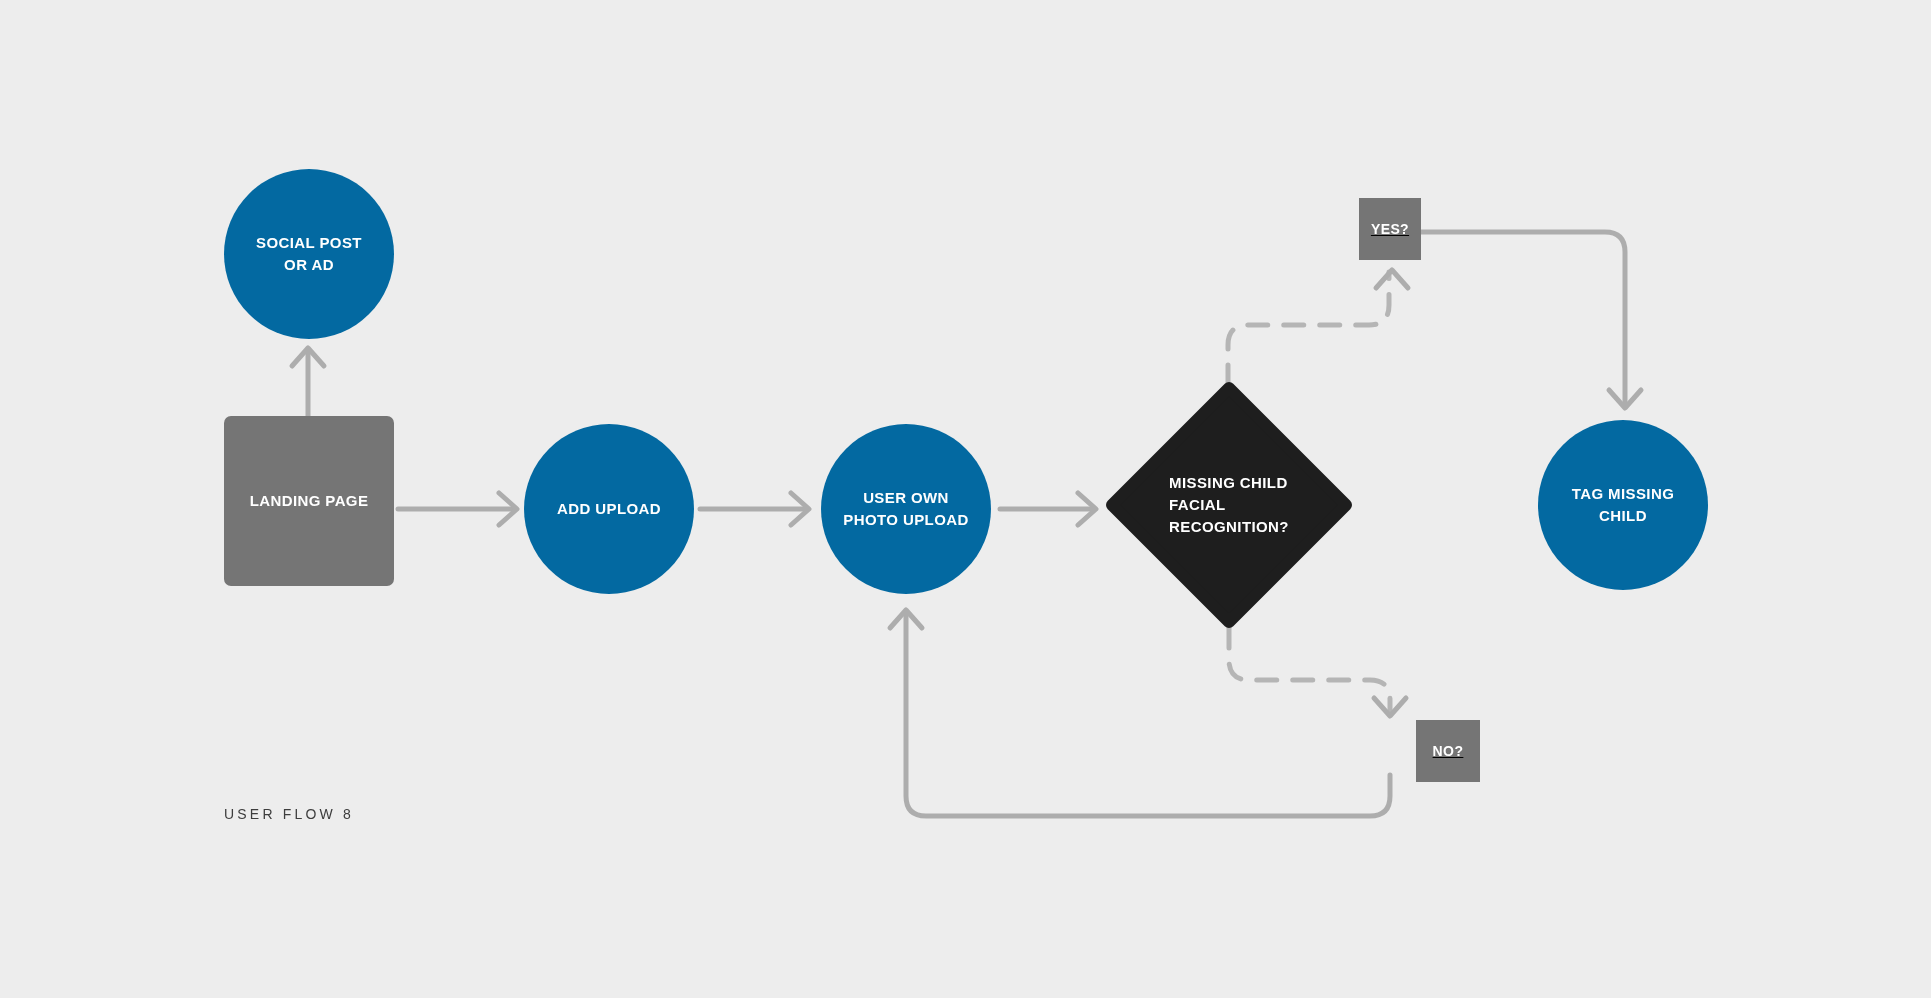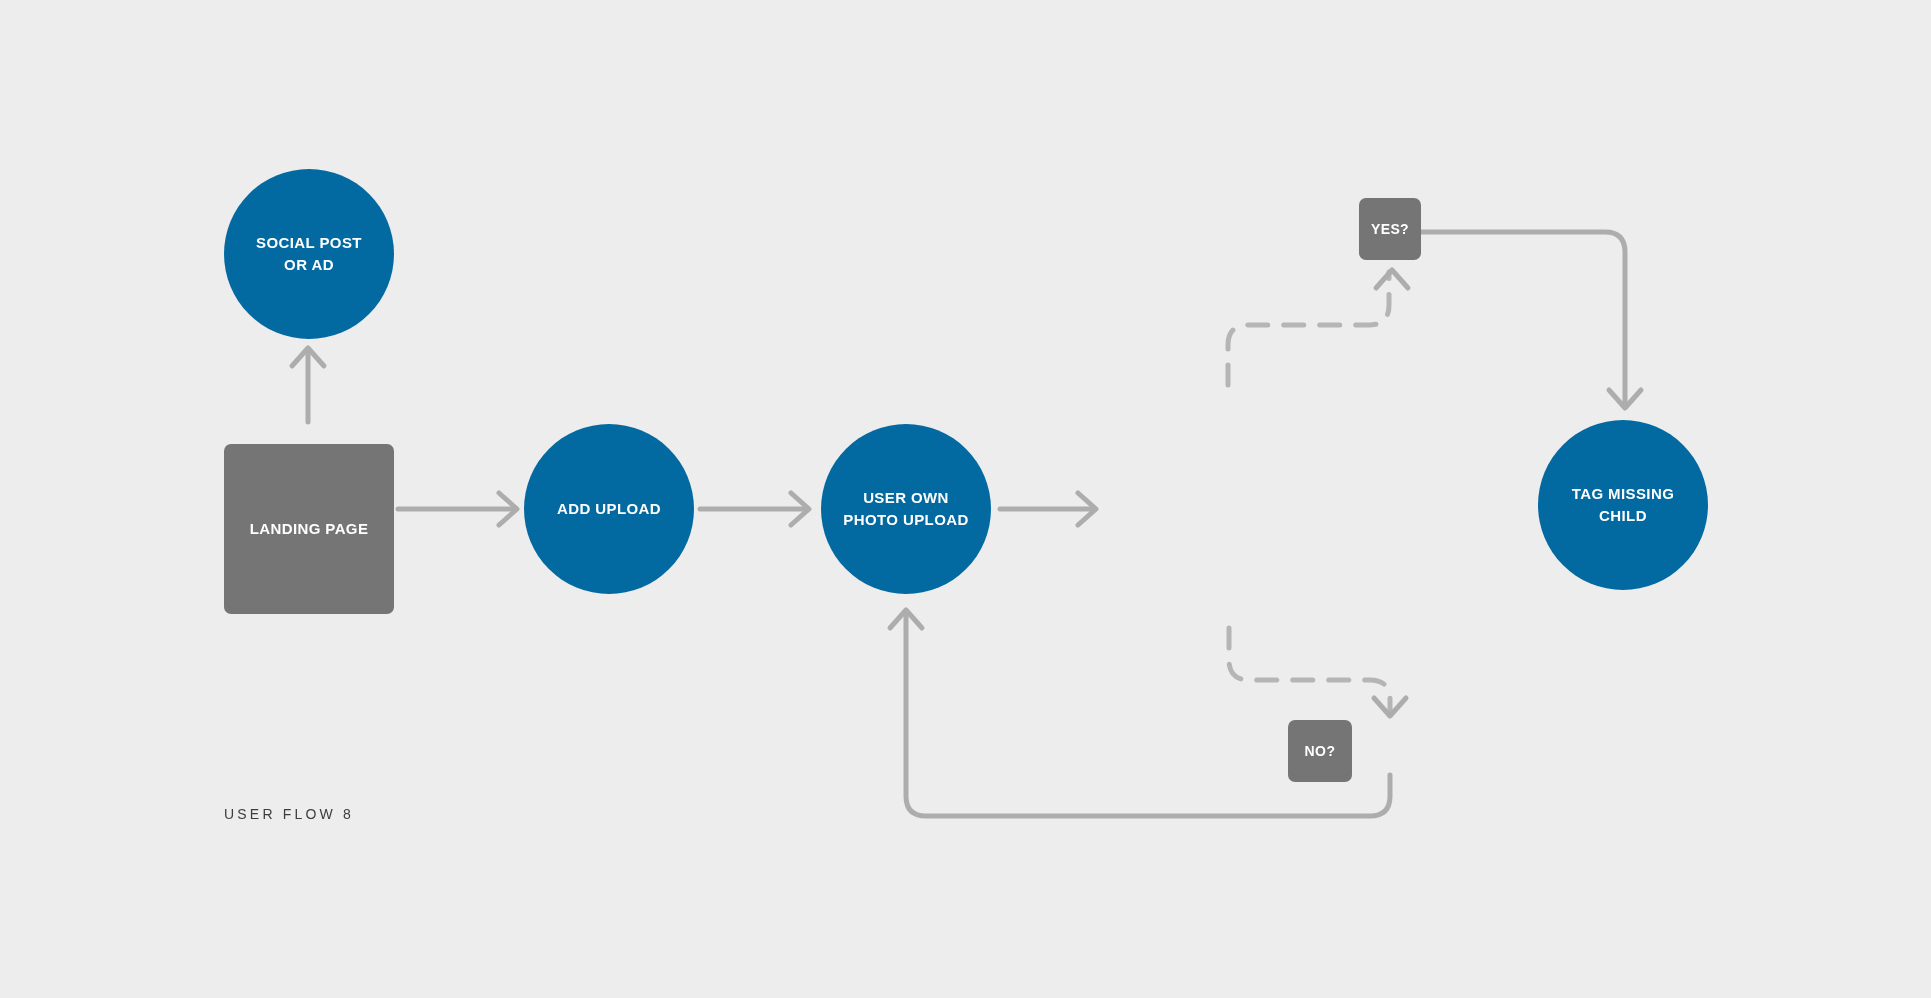--- a/index.html
+++ b/index.html
@@ -45,22 +45,23 @@
   }
   .circle {
     border-radius: 50%;
     background: #0369a1;
   }
   .rect {
     border-radius: 7px;
     background: #757575;
   }
   .pill {
-    border-radius: 7px;
+    border-radius: 0;
     background: #757575;
+    text-decoration: underline;
   }
   .diamond-wrap {
     position: absolute;
   }
   .diamond-shape {
     position: absolute;
     inset: 0;
   }
   .diamond-text {
     position: absolute;
@@ -125,39 +126,49 @@
       <path d="M 1390 775 L 1390 796 Q 1390 816 1370 816 L 926 816 Q 906 816 906 796 L 906 613" fill="none" stroke="#adadad" stroke-width="5" stroke-linecap="round"></path>
       <path d="M 890 628 L 906 610 L 922 628" fill="none" stroke="#adadad" stroke-width="5" stroke-linecap="round" stroke-linejoin="round"></path>
     </g>
   </svg>
 
   <div class="node circle" style="left:224px; top:169px; width:170px; height:170px;">
     <span class="node-label f13">SOCIAL POST
 OR AD</span>
   </div>
 
-  <div class="node rect" style="left:224px; top:444px; width:170px; height:170px;">
+  <div class="node rect" style="left:224px; top:416px; width:170px; height:170px;">
     <span class="node-label f13">LANDING PAGE</span>
   </div>
 
   <div class="node circle" style="left:524px; top:424px; width:170px; height:170px;">
     <span class="node-label f13">ADD UPLOAD</span>
   </div>
 
   <div class="node circle" style="left:821px; top:424px; width:170px; height:170px;">
     <span class="node-label f13">USER OWN
 PHOTO UPLOAD</span>
   </div>
 
+  <div class="diamond-wrap" style="left:1106px; top:382px; width:246px; height:246px;">
+    <svg class="diamond-shape" viewBox="0 0 246 246" xmlns="http://www.w3.org/2000/svg">
+      <path d="M 123 6 L 240 123 L 123 240 L 6 123 Z" fill="#1e1e1e" stroke="#1e1e1e" stroke-width="12" stroke-linejoin="round"></path>
+    </svg>
+    <div class="diamond-text">
+      <span class="node-label f13">MISSING CHILD
+FACIAL
+RECOGNITION?</span>
+    </div>
+  </div>
 
   <div class="node pill" style="left:1359px; top:198px; width:62px; height:62px;">
     <span class="node-label f12">YES?</span>
   </div>
 
-  <div class="node pill" style="left:1288px; top:720px; width:64px; height:62px;">
+  <div class="node pill" style="left:1416px; top:720px; width:64px; height:62px;">
     <span class="node-label f12">NO?</span>
   </div>
 
   <div class="node circle" style="left:1538px; top:420px; width:170px; height:170px;">
     <span class="node-label f13">TAG MISSING
 CHILD</span>
   </div>
 
   <div class="caption" style="left:224px; top:806px;">USER FLOW 8</div>
 

